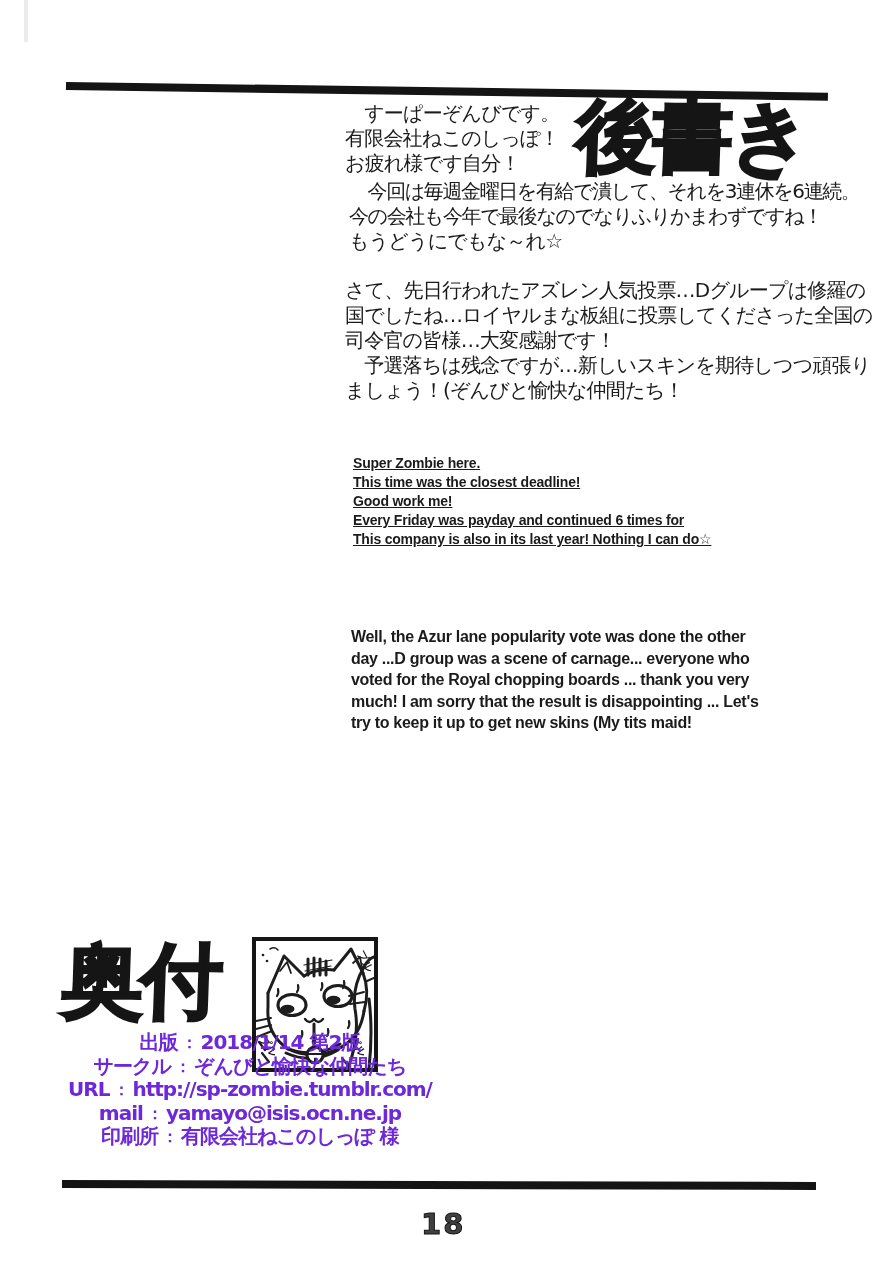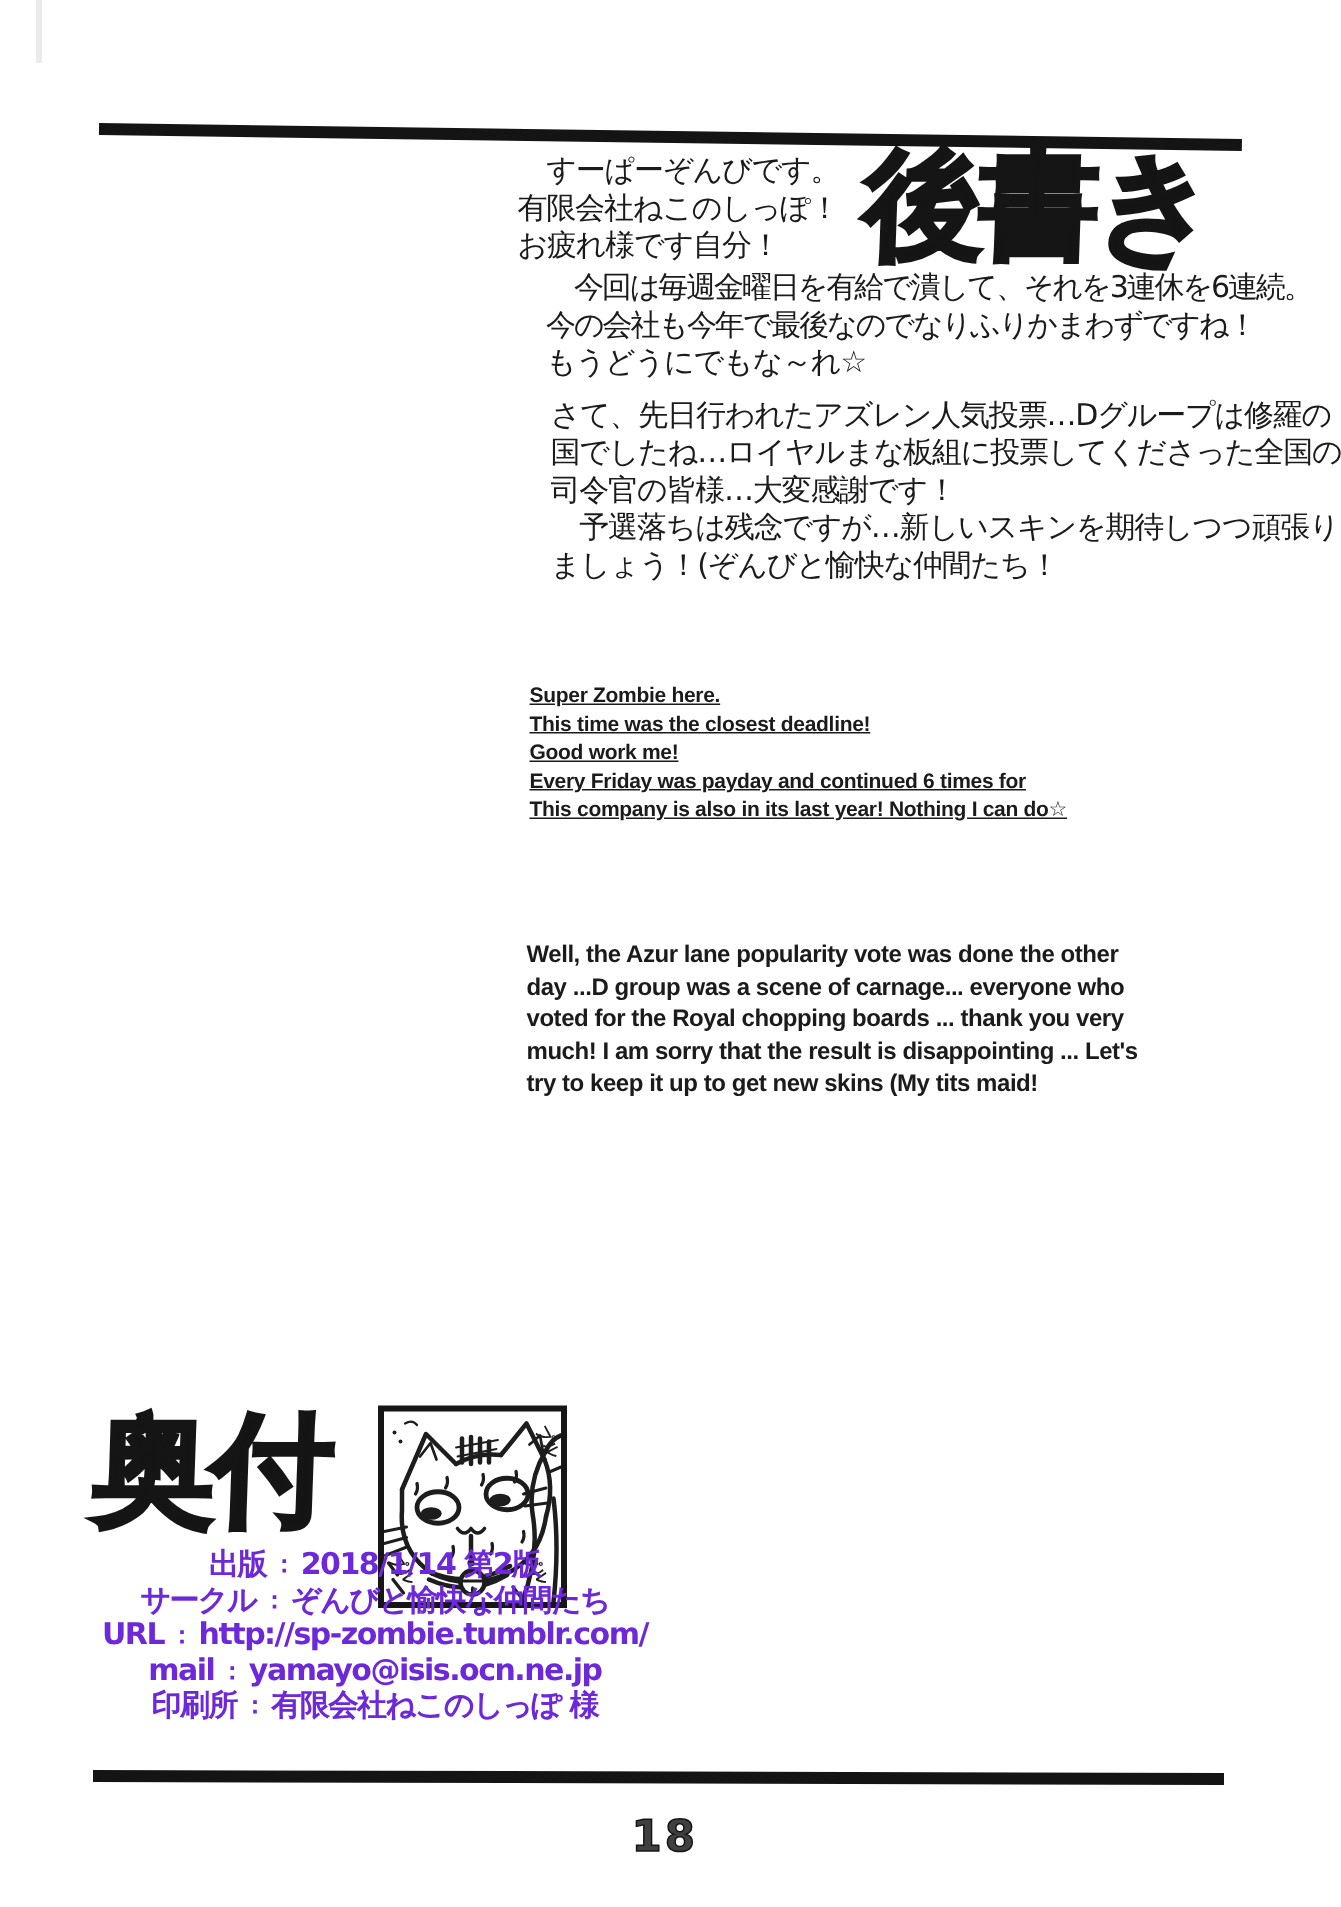--- a/index.html
+++ b/index.html
@@ -35,27 +35,27 @@
   <div class="abs bar" style="left:66px;top:82px;width:762px;height:8px;transform:rotate(0.8deg);transform-origin:left center;"></div>
 
   <div class="abs big-title afterword-title" style="left:576px;top:94px;">後書き</div>
 
   <div class="abs" style="left:345px;top:101px;">
     <div class="jp jp-body">　すーぱーぞんびです。</div>
     <div class="jp jp-body">有限会社ねこのしっぽ！</div>
     <div class="jp jp-body">お疲れ様です自分！</div>
   </div>
 
-  <div class="abs" style="left:364px;top:179px;">
+  <div class="abs" style="left:349px;top:179px;">
     <div class="jp jp-body tight">　今回は毎週金曜日を有給で潰して、それを3連休を6連続。</div>
     <div class="jp jp-body tight">今の会社も今年で最後なのでなりふりかまわずですね！</div>
     <div class="jp jp-body">もうどうにでもな～れ☆</div>
   </div>
 
-  <div class="abs" style="left:345px;top:264px;margin-left:22px;">
+  <div class="abs" style="left:345px;top:278px;">
     <div class="jp jp-body">さて、先日行われたアズレン人気投票…Dグループは修羅の</div>
     <div class="jp jp-body">国でしたね…ロイヤルまな板組に投票してくださった全国の</div>
     <div class="jp jp-body">司令官の皆様…大変感謝です！</div>
     <div class="jp jp-body">　予選落ちは残念ですが…新しいスキンを期待しつつ頑張り</div>
     <div class="jp jp-body">ましょう！(ぞんびと愉快な仲間たち！</div>
   </div>
 
   <div class="abs" style="left:353px;top:454px;">
     <div class="en en1">Super Zombie here.</div>
     <div class="en en1">This time was the closest deadline!</div>

